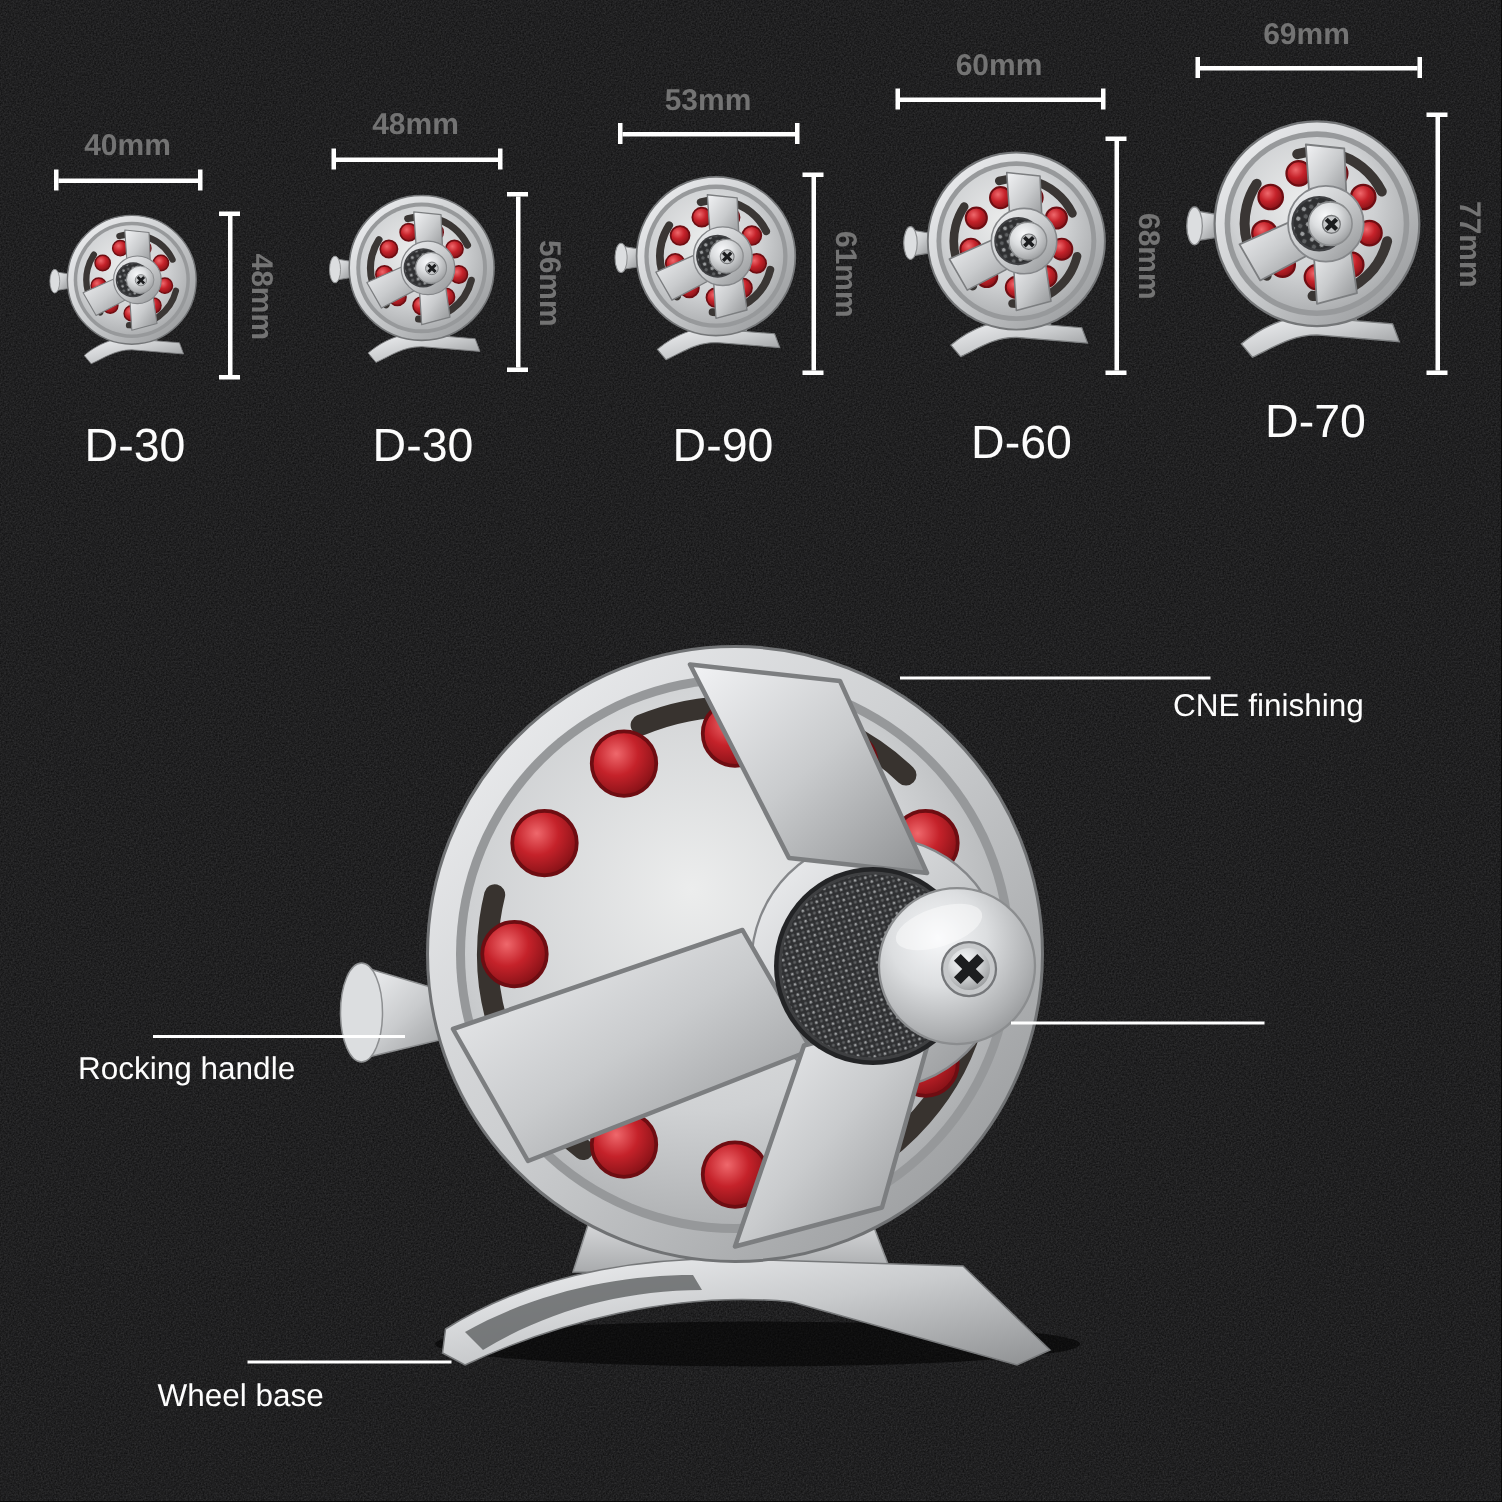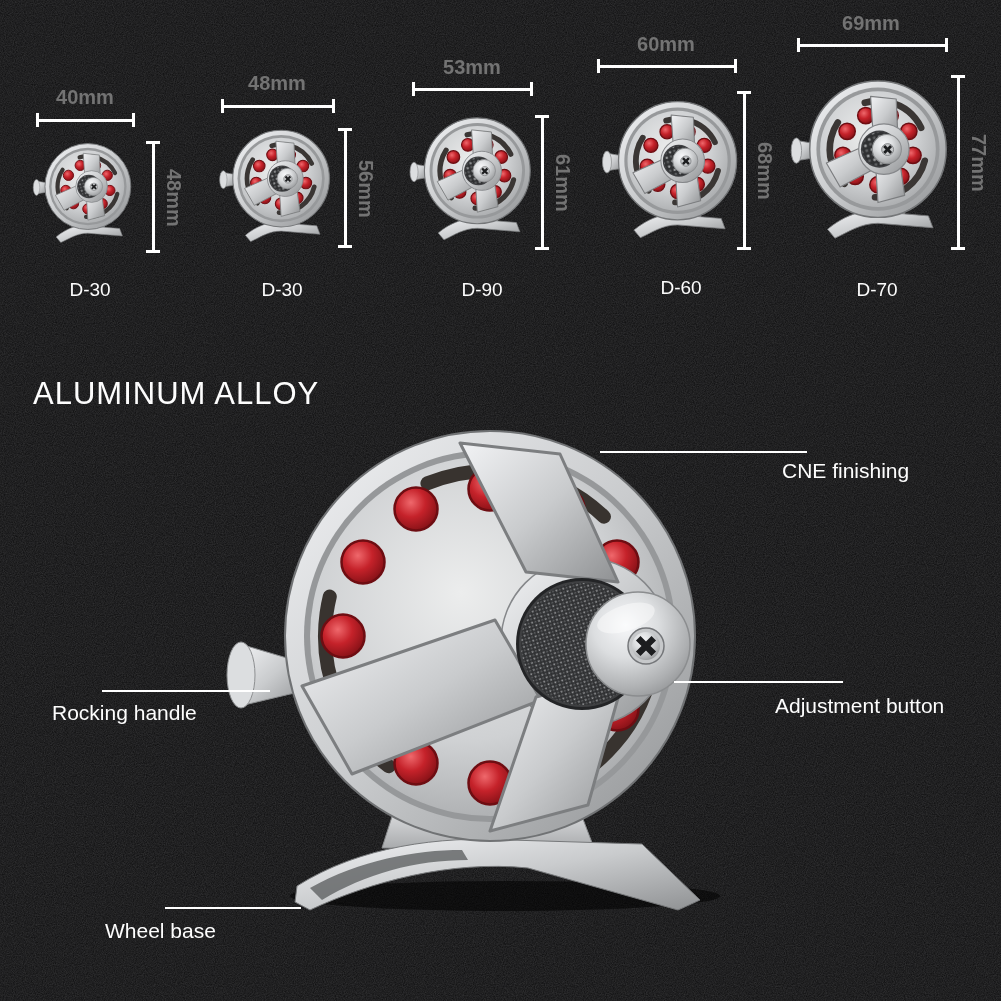--- a/index.html
+++ b/index.html
@@ -13,21 +13,21 @@
   
   .hbracket{position:absolute;display:flex;align-items:center;z-index:3;}
   .hbracket .t{width:3px;height:14px;background:#fff;}
   .hbracket .b{flex:1;height:3px;background:#fff;}
   .vbracket{position:absolute;display:flex;flex-direction:column;align-items:center;width:14px;z-index:3;}
   .vbracket .t{height:3px;width:14px;background:#fff;}
   .vbracket .b{flex:1;width:3px;background:#fff;}
   .dim{position:absolute;font-size:20px;font-weight:bold;color:#737373;white-space:nowrap;z-index:3;}
   .dim.ctr{transform:translateX(-50%);}
   .dim.vert{writing-mode:vertical-rl;text-orientation:mixed;}
-  .model{position:absolute;font-size:19px;font-weight:400;color:#fcfcfc;transform:translateX(-50%);white-space:nowrap;z-index:3;}
+  .model{position:absolute;font-size:31px;font-weight:400;color:#fcfcfc;transform:translateX(-50%);white-space:nowrap;z-index:3;}
   .feature{position:absolute;left:33px;font-size:31px;font-weight:400;letter-spacing:1px;color:#fdfdfd;white-space:nowrap;z-index:3;}
   .callout{position:absolute;font-size:21px;font-weight:400;color:#fdfdfd;white-space:nowrap;z-index:4;text-align:center;}
   .cline{position:absolute;height:2px;background:#fff;z-index:4;}
   svg.sreel{position:absolute;z-index:2;}
   svg.bigreel{position:absolute;left:210px;top:418px;z-index:1;}
 </style>
 </head>
 <body>
 
 <div class="stage">
@@ -188,23 +188,22 @@
       <span class="b"></span>
       <span class="t"></span>
     </div>
   <div class="dim ctr" style="left:871px;top:12px">69mm</div>
   <div class="vbracket" style="left:951px;top:75px;height:175px">
       <span class="t"></span>
       <span class="b"></span>
       <span class="t"></span>
     </div>
   <div class="dim vert" style="left:967px;top:134px">77mm</div>
-  <div class="model" style="left:877px;top:279px">D-70</div>
-
-  <div class="feature" style="top:376px">ALUMINUM ALLOY</div>
+  <div class="model" style="left:877px;top:263px">D-70</div>
+
 
   <svg class="bigreel" width="580" height="500" viewBox="0 0 580 500">
 
     <ellipse cx="295" cy="478" rx="215" ry="15" fill="#000" opacity="0.55"></ellipse>
 
     <g>
       <polygon points="186,386 368,388 384,430 172,430" fill="url(#stemLin)" stroke="#8b8d8f" stroke-width="1"></polygon>
       <path d="M87,468 C150,428 230,418 300,422 L432,426 L490,482 L468,492 L318,450
                C240,442 160,464 100,492 L85,484 Z" fill="url(#silverLin)" stroke="#77797b" stroke-width="1"></path>
       <path d="M100,470 C150,442 205,432 252,432 L258,442 C205,442 155,456 112,482 Z" fill="#5f6163" opacity="0.8"></path>
@@ -260,18 +259,17 @@
     </g>
   </svg>
 
   <div class="cline" style="left:600px;top:451px;width:207px"></div>
   <div class="callout" style="left:782px;top:459px">CNE finishing</div>
 
   <div class="cline" style="left:102px;top:690px;width:168px"></div>
   <div class="callout" style="left:52px;top:701px">Rocking handle</div>
 
   <div class="cline" style="left:674px;top:681px;width:169px"></div>
-  <div class="callout" style="left:775px;top:694px">Adjustment button</div>
 
   <div class="cline" style="left:165px;top:907px;width:136px"></div>
   <div class="callout" style="left:105px;top:919px">Wheel base</div>
 
 </div>
 
 </body></html>

